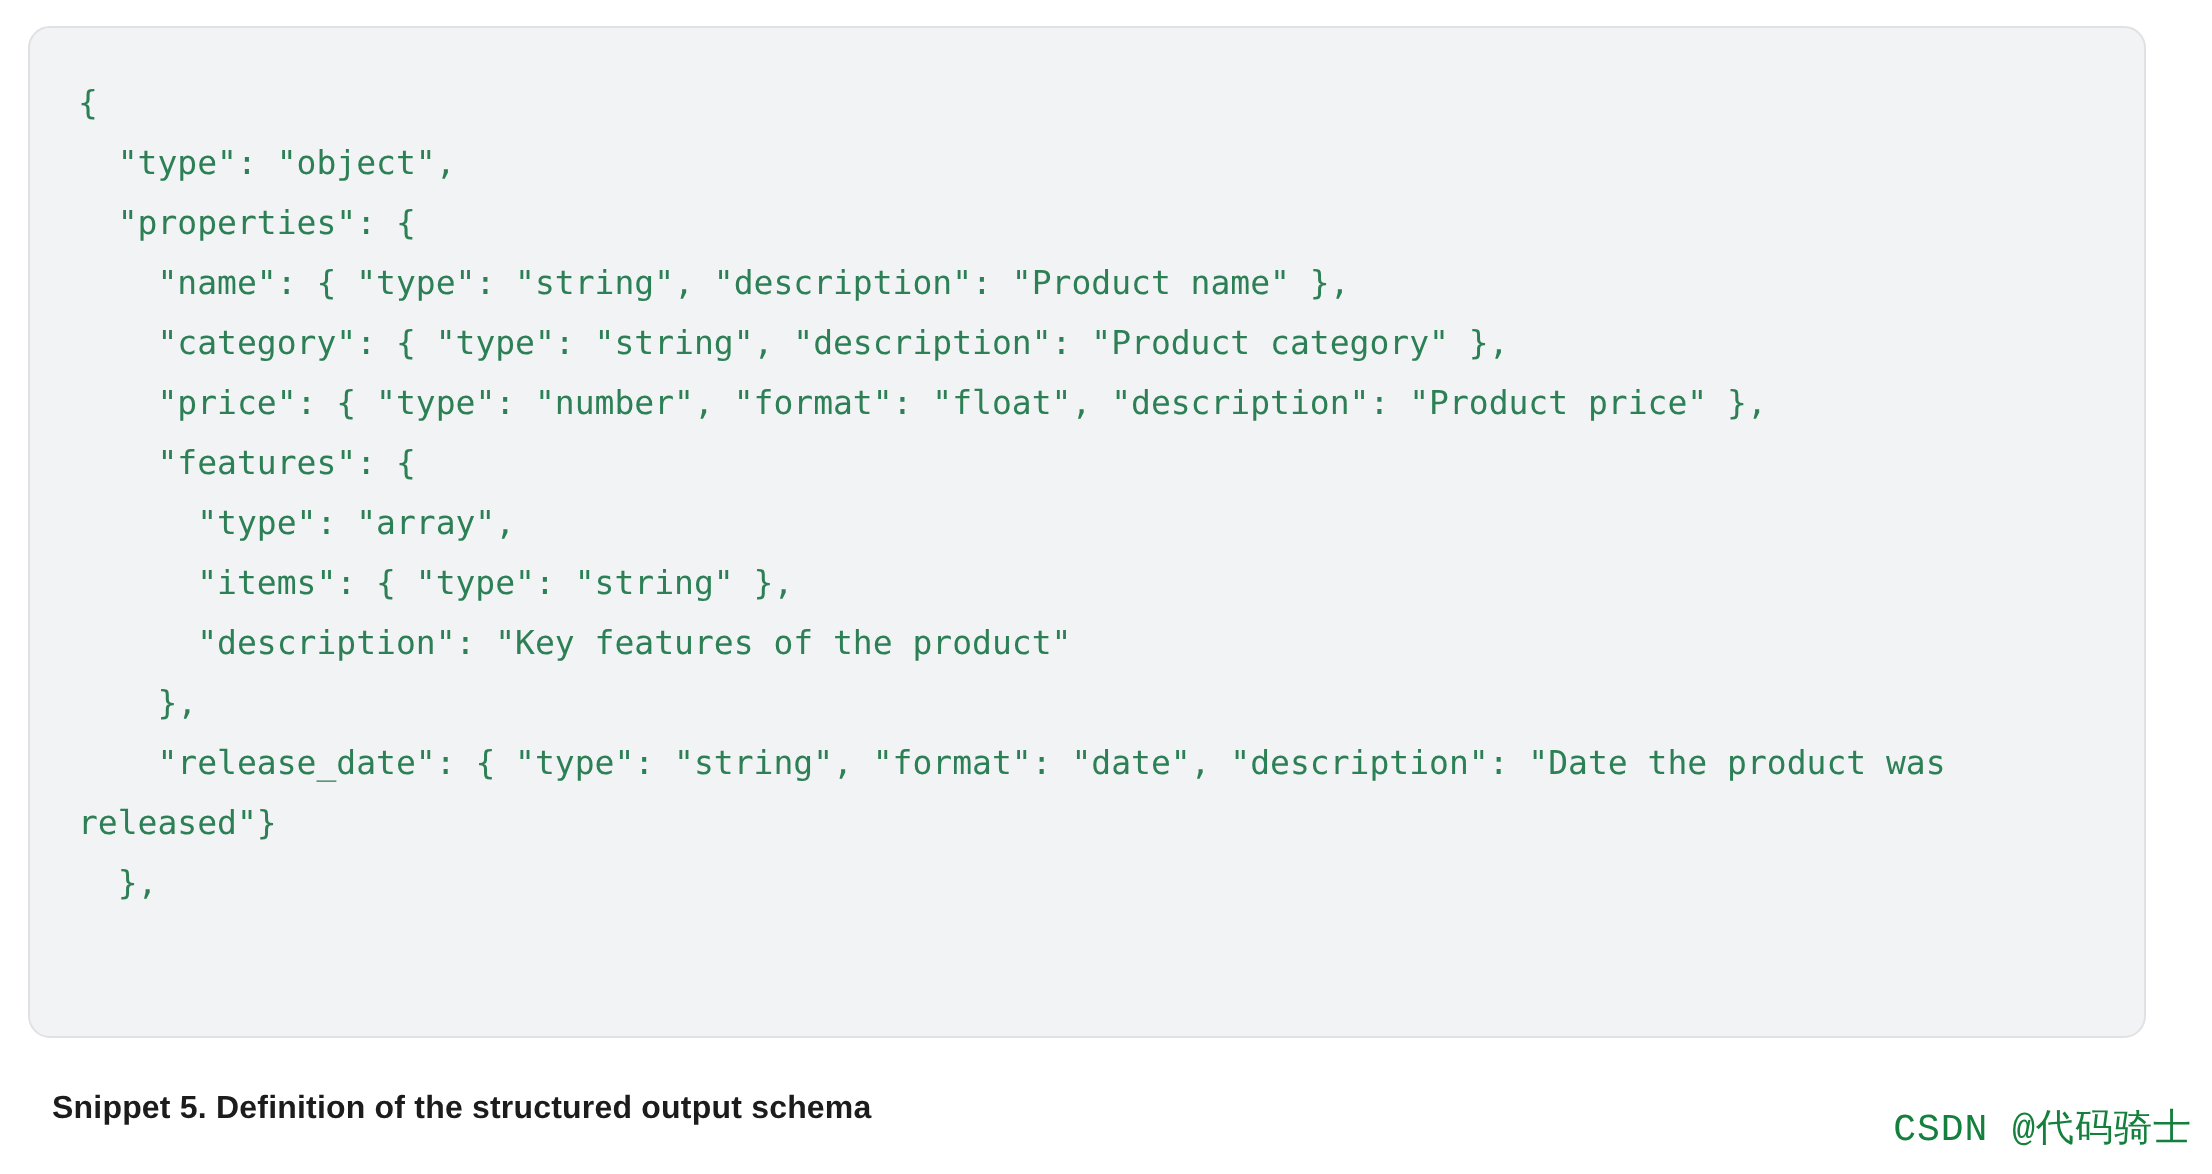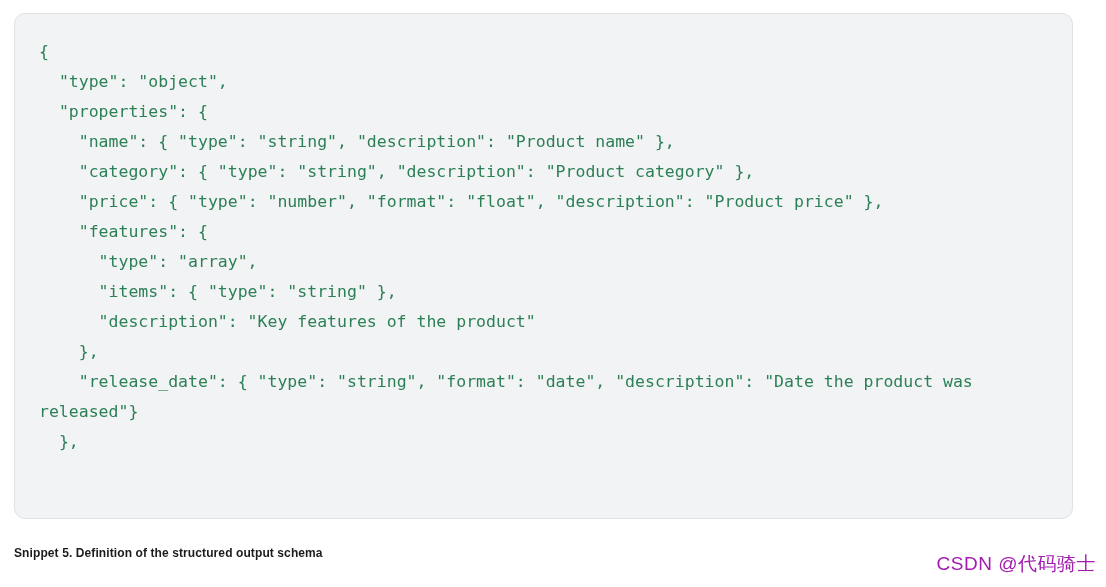--- a/index.html
+++ b/index.html
@@ -51,38 +51,38 @@
     white-space: pre-wrap;
     word-break: break-word;
     overflow-wrap: break-word;
     letter-spacing: 0px;
     -webkit-font-smoothing: antialiased;
   }
 
   
   .caption {
     position: absolute;
-    left: 14px;
+    left: 26px;
     top: 546px;
     font-family: "Liberation Sans", sans-serif;
-    font-size: 12px;
+    font-size: 16px;
     font-weight: bold;
     color: #1c1c1c;
     letter-spacing: 0.1px;
     white-space: nowrap;
   }
 
   
   .watermark {
     position: absolute;
     right: 10px;
     top: 551px;
-    font-family: Liberation Sans, sans-serif;
+    font-family: Liberation Mono, monospace;
     font-size: 19px;
-    color: #a21caf;
+    color: #15803d;
     letter-spacing: 0.5px;
     white-space: nowrap;
     user-select: none;
   }
 </style>
 </head>
 <body>
 
 <div class="page">
 

